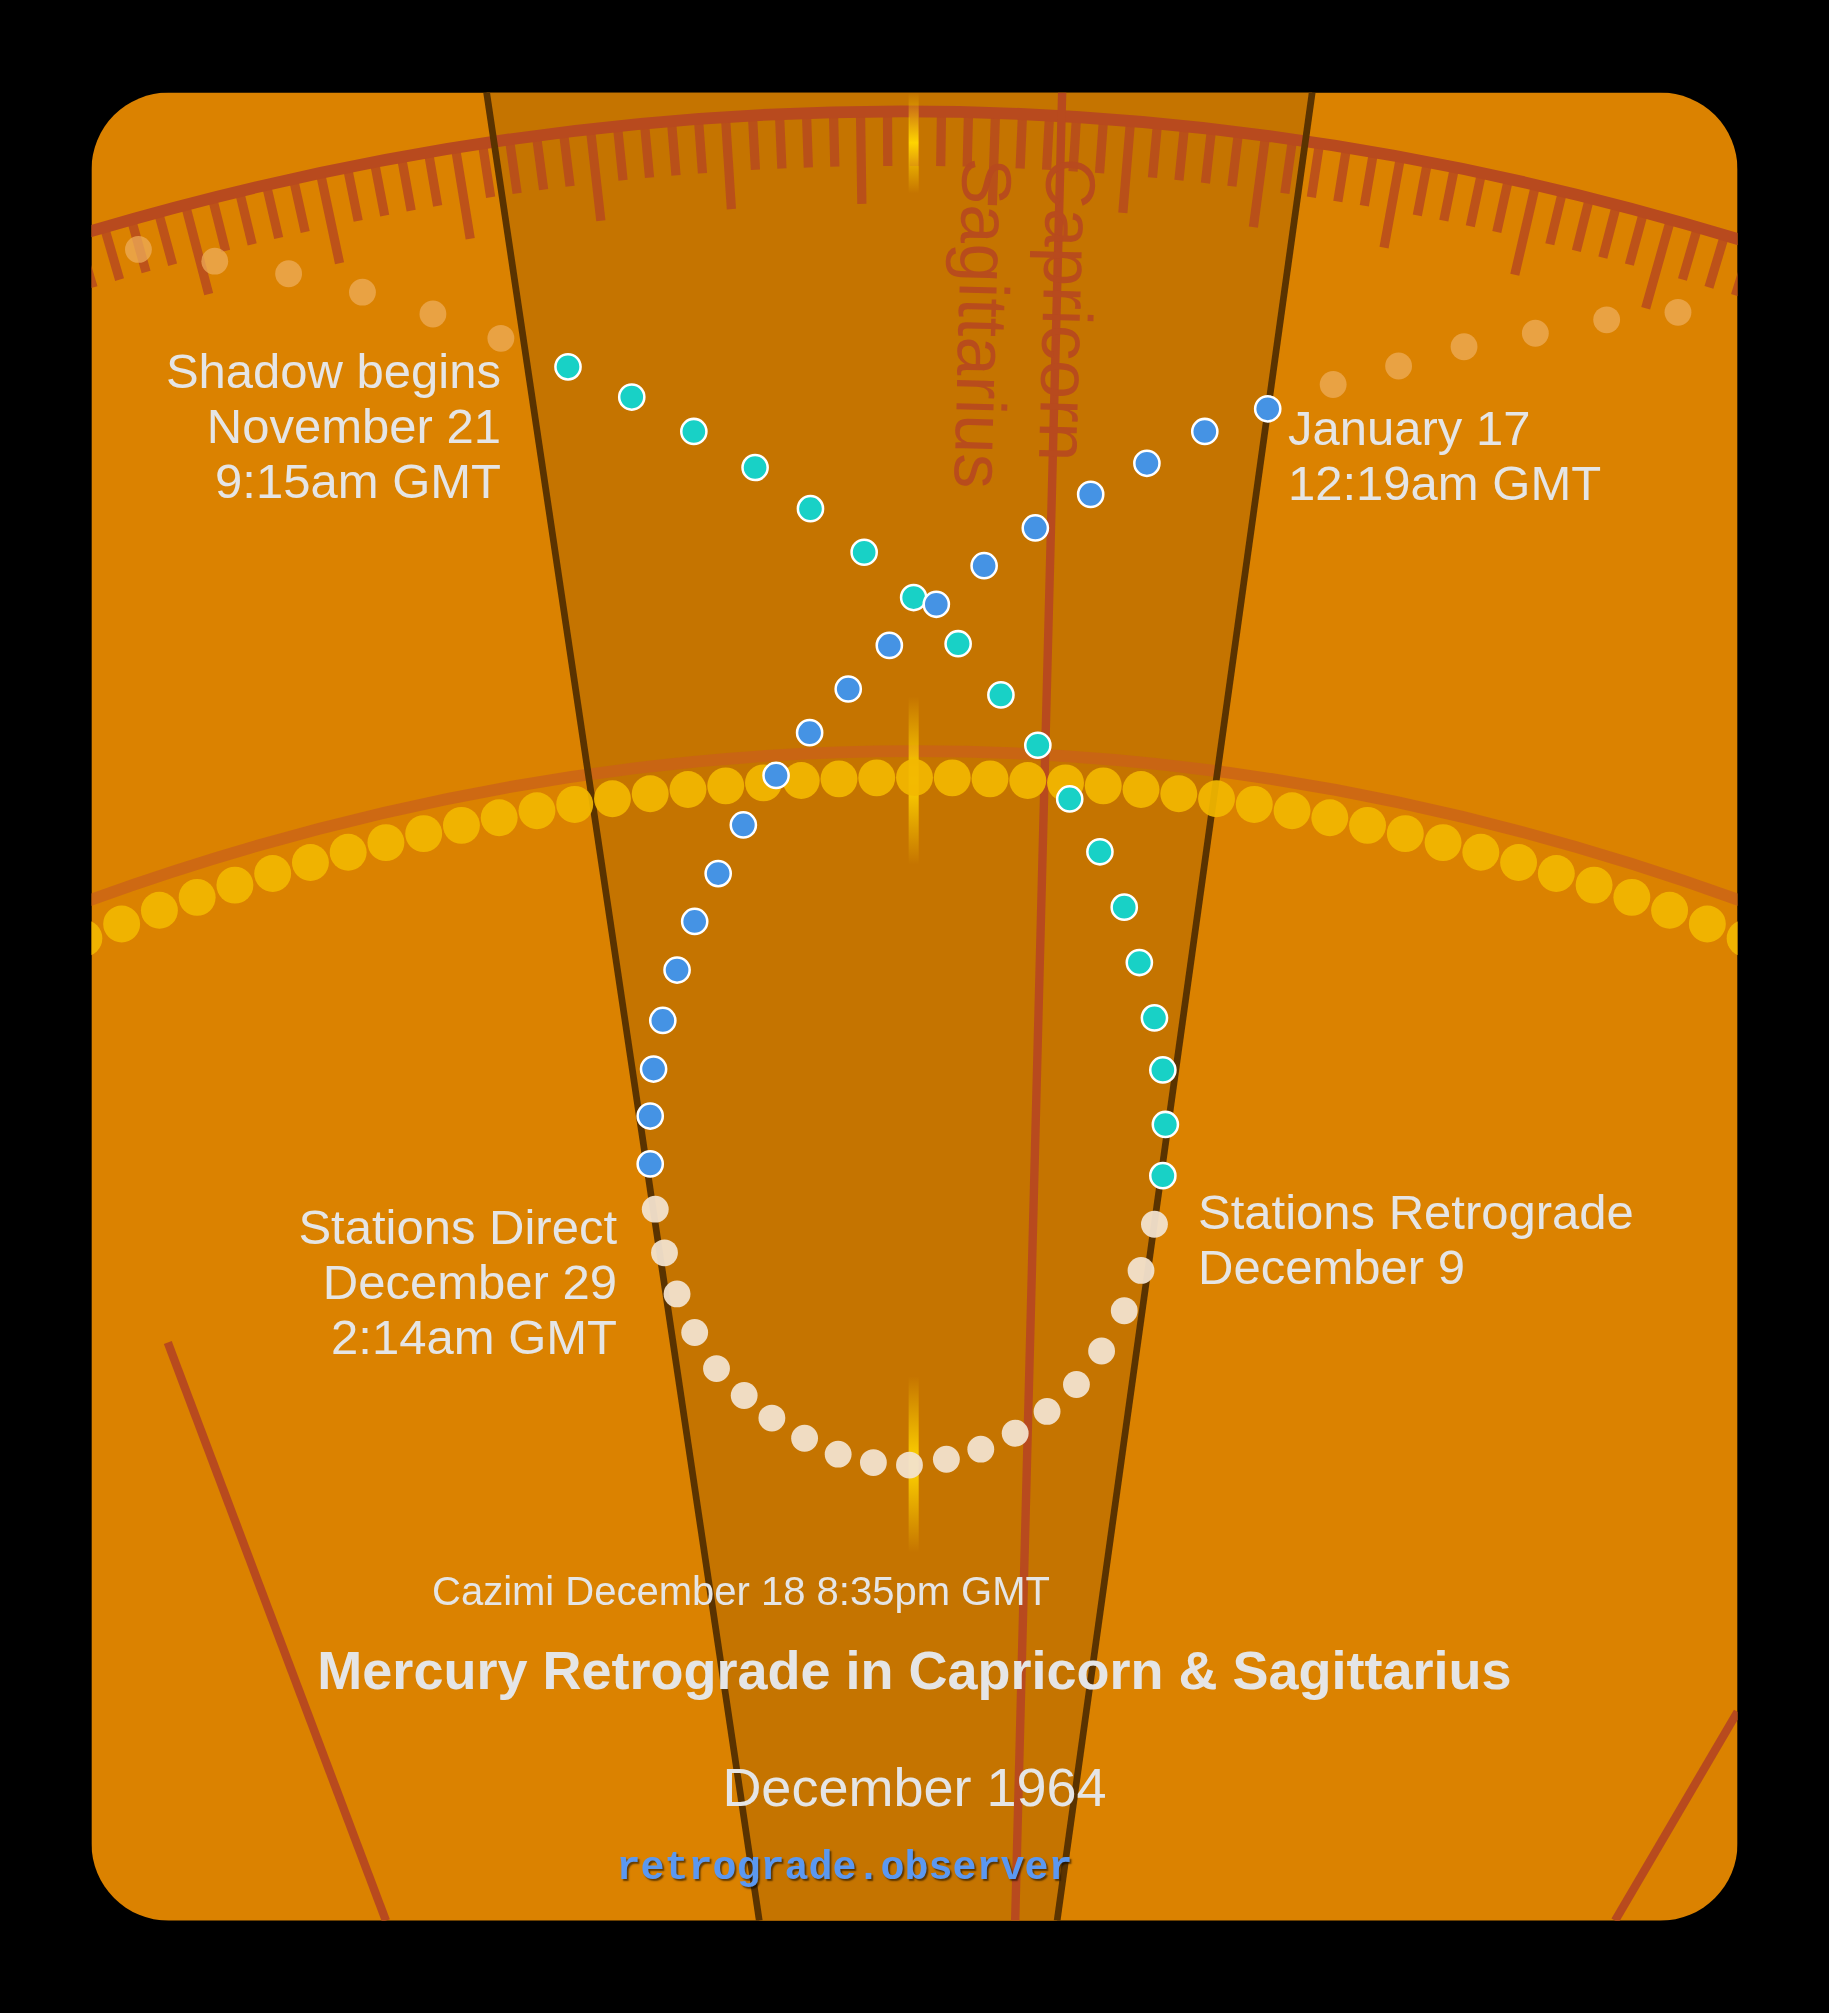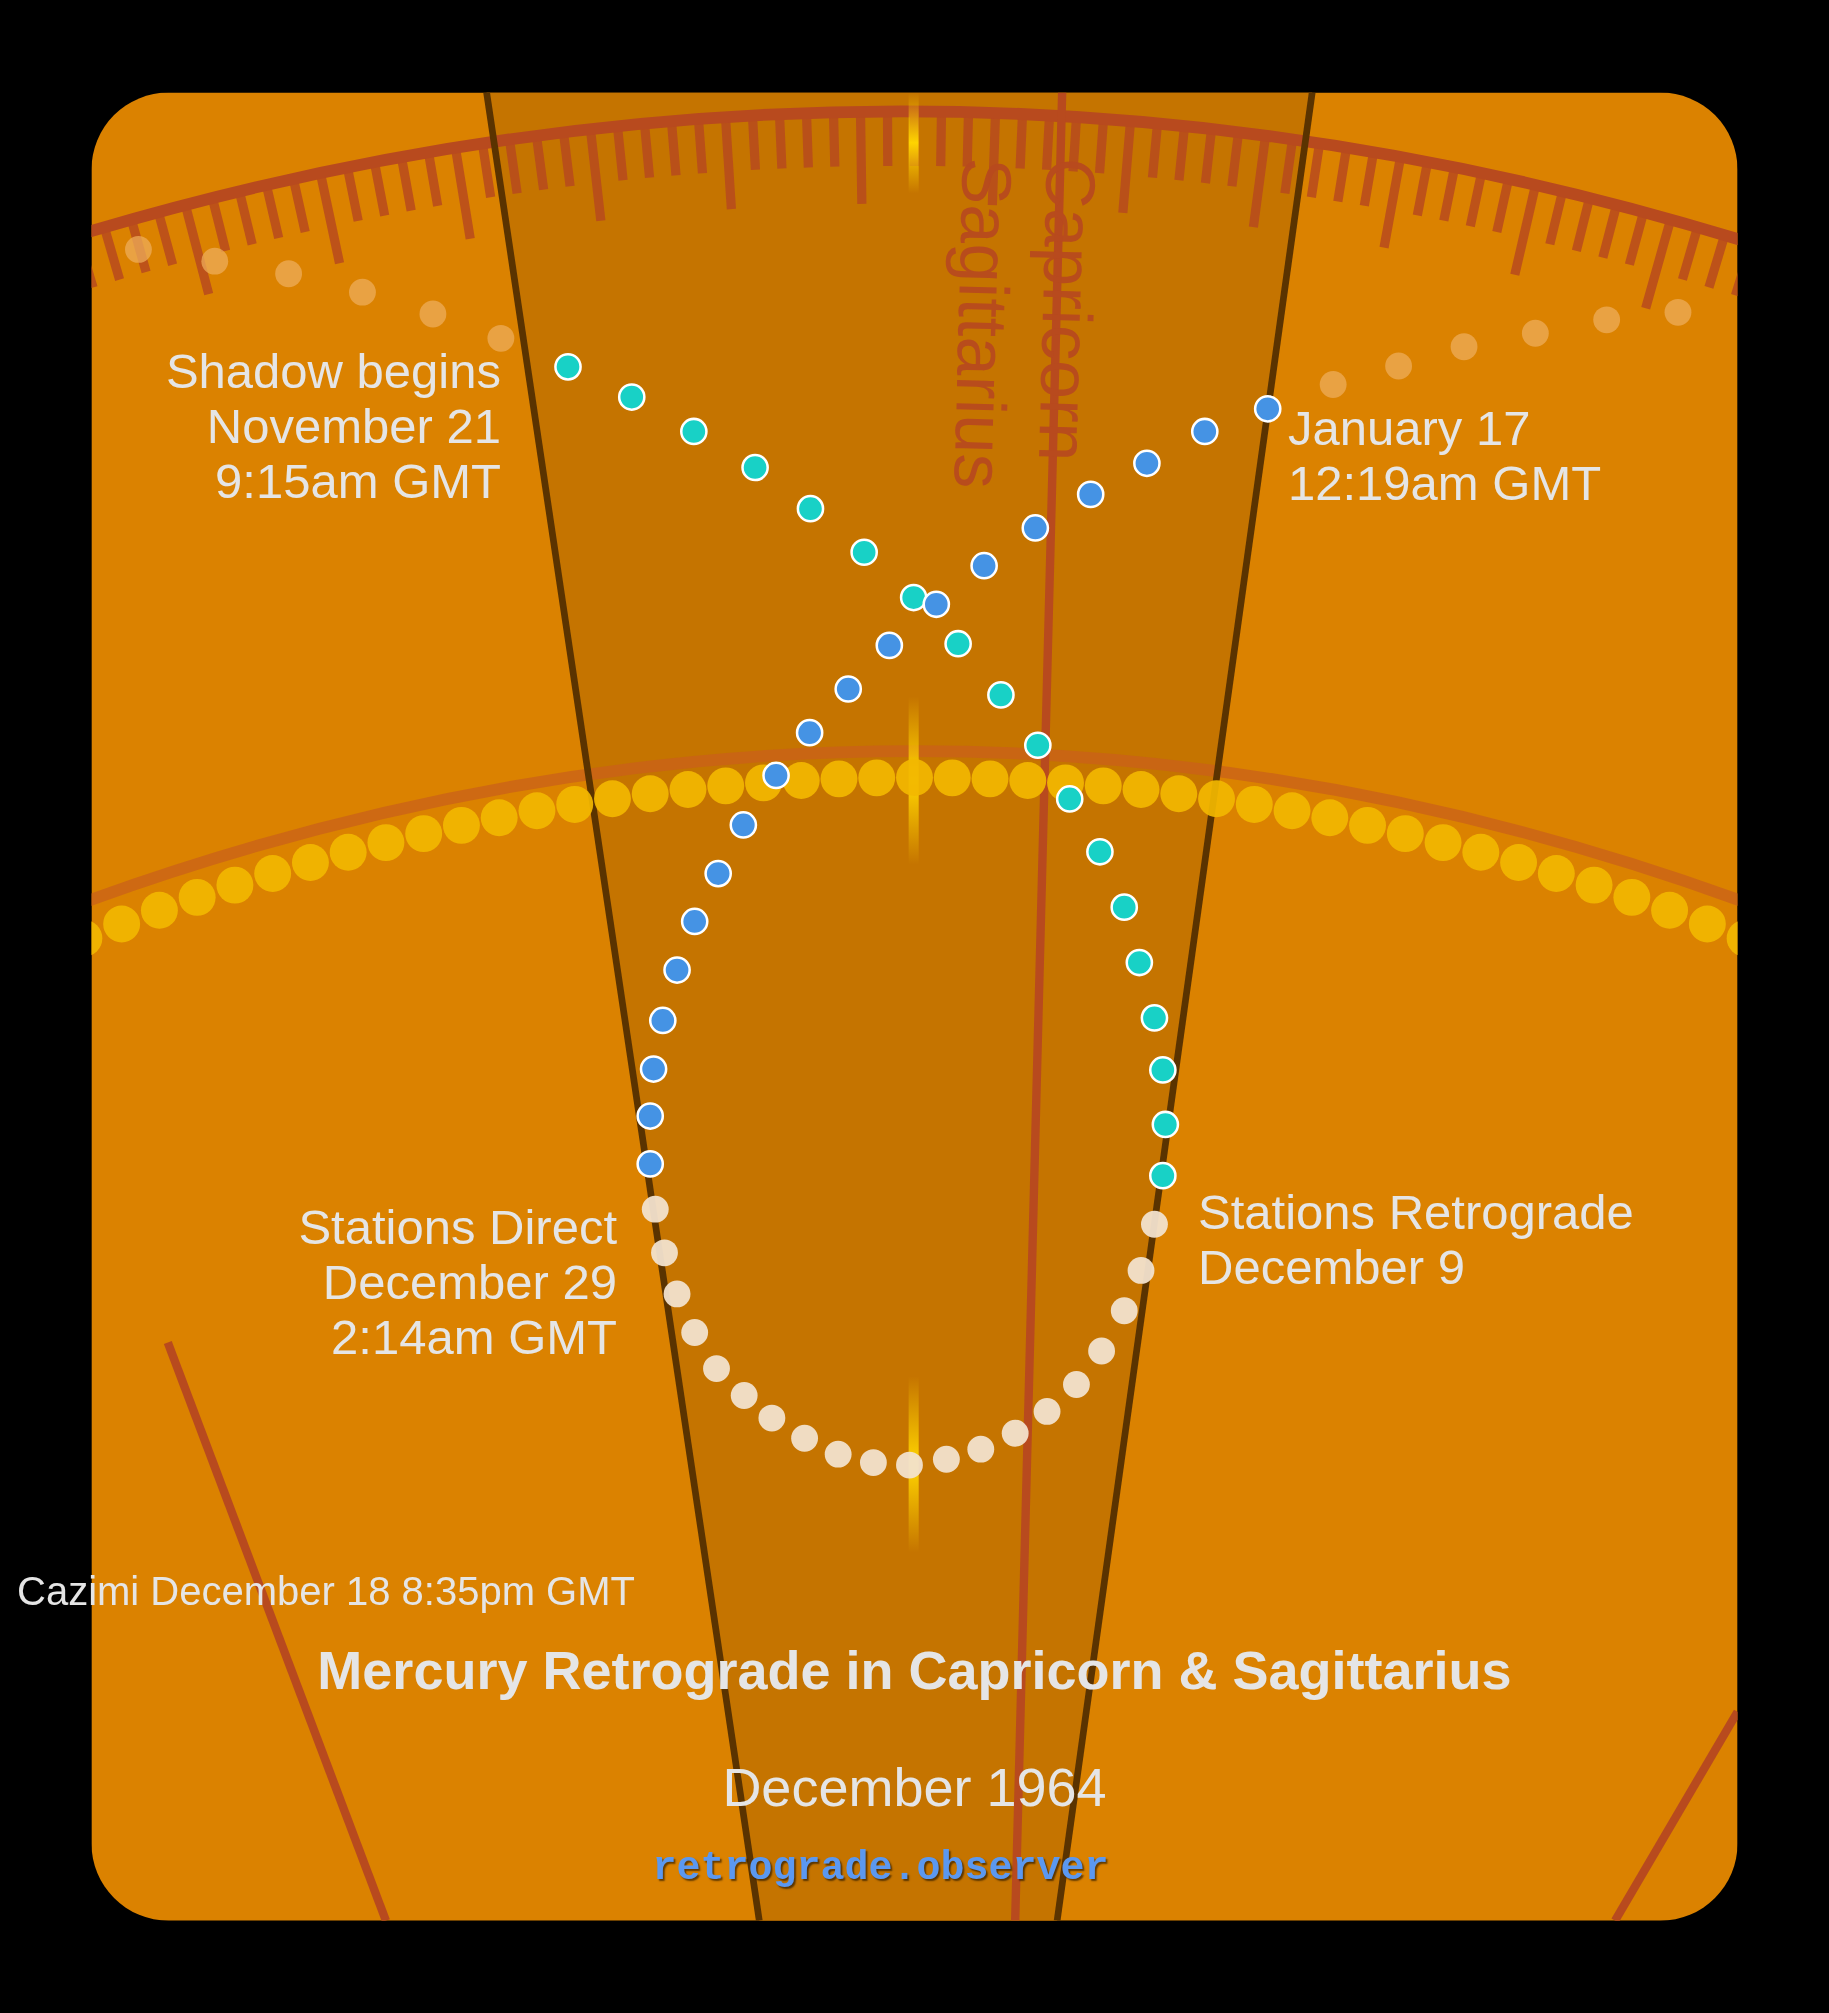--- a/index.html
+++ b/index.html
@@ -1,24 +1,24 @@
 <!DOCTYPE html>
 <html style="font-size:13.4px"><head>
 <meta charset="utf-8">
 <style>
   html, body { margin:0; padding:0; background:#000; }
   body { width:1829px; height:2014px; position:relative; overflow:hidden; font-family:"Liberation Sans", sans-serif; }
   #stage { position:absolute; left:0; top:0; width:1829px; height:2014px; }
   svg { position:absolute; left:0; top:0; }
   .lbl { position:absolute; color:#e5e5e5; font-family:"Liberation Sans", sans-serif; white-space:pre; line-height:1.12; }
   .event { font-size:49px; }
-  .cazimi { font-size:40px; width:1482px; left:0; top:1569px;padding-left:17px; }
+  .cazimi { font-size:40px; width:1482px; text-align:center; left:0; top:1569px; }
   .title { font-size:54px; font-weight:bold; width:1829px; text-align:center; left:0; top:1640px; }
   .sub { font-size:54px; width:1829px; text-align:center; left:0; top:1745px;margin-top:12px; }
-  .site { position:absolute; width:1689px; left:0; top:1846px; text-align:center; font-family:"Liberation Mono", monospace; font-weight:bold; font-size:40px; color:#5b98f0; text-shadow:1.7px 1.7px 1.7px rgba(0,0,0,0.55);margin-left:36px; }
+  .site { position:absolute; width:1689px; left:0; top:1846px; text-align:center; font-family:"Liberation Mono", monospace; font-weight:bold; font-size:40px; color:#5b98f0; text-shadow:1.7px 1.7px 1.7px rgba(0,0,0,0.55); }
   .sign { position:absolute; font-size:70px; color:#b84a1e; opacity:0.95; transform-origin:left top; white-space:nowrap; }
 </style>
 </head>
 <body>
 
 <div id="stage">
   <svg id="art" width="1829" height="2014" viewBox="0 0 2180 2400">
     <defs>
       <clipPath id="card">
         <rect x="109" y="110" width="1962" height="2179" rx="92" ry="92"></rect>

